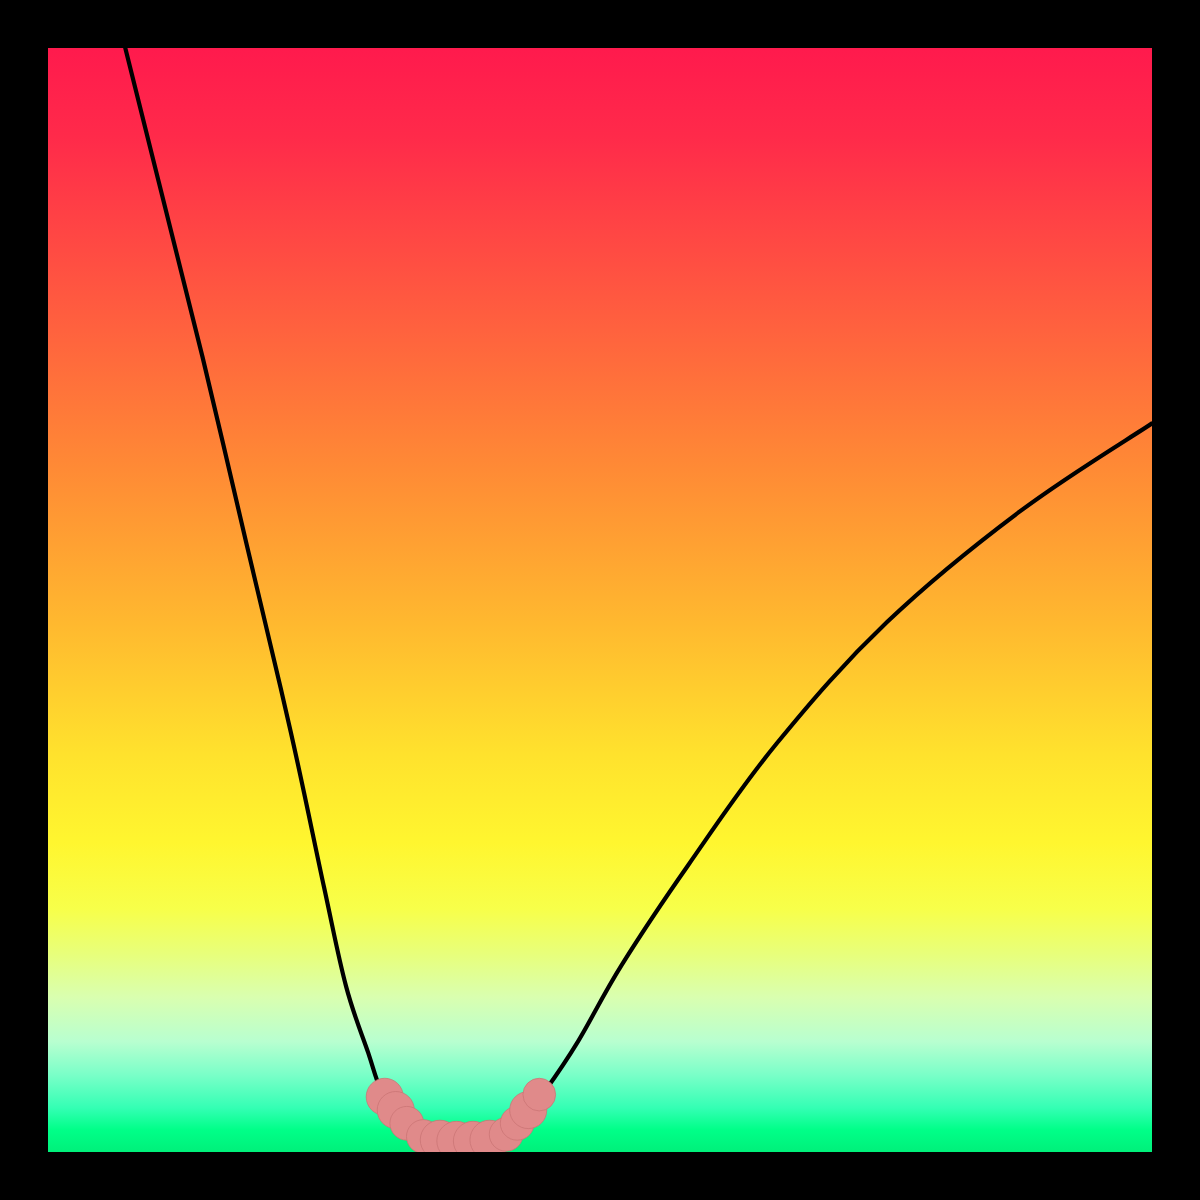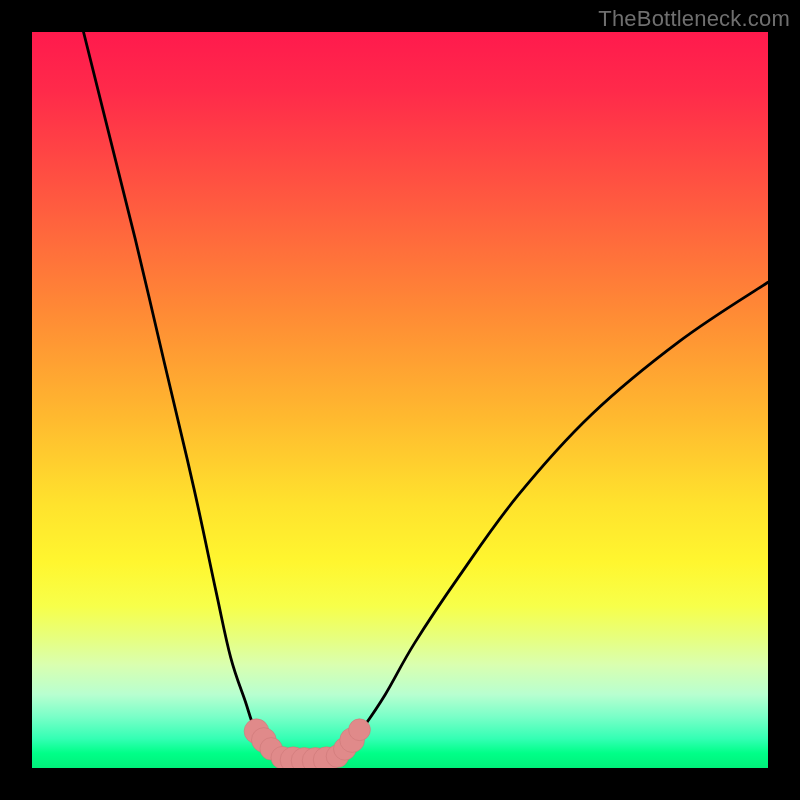--- a/index.html
+++ b/index.html
@@ -92,14 +92,13 @@
           <circle cx="272.32" cy="728.64" r="13.10" class="bead"></circle>
           <circle cx="283.36" cy="728.64" r="13.10" class="bead"></circle>
           <circle cx="294.40" cy="727.90" r="13.10" class="bead"></circle>
           <circle cx="305.44" cy="724.22" r="11.26" class="bead"></circle>
           <circle cx="312.80" cy="716.86" r="11.26" class="bead"></circle>
           <circle cx="320.16" cy="708.03" r="12.36" class="bead"></circle>
           <circle cx="327.52" cy="697.73" r="10.89" class="bead"></circle>
         </g>
     </svg>
   </div>
-  <div class="watermark">TheBottleneck.com</div>
 </div>
 
 </body></html>

